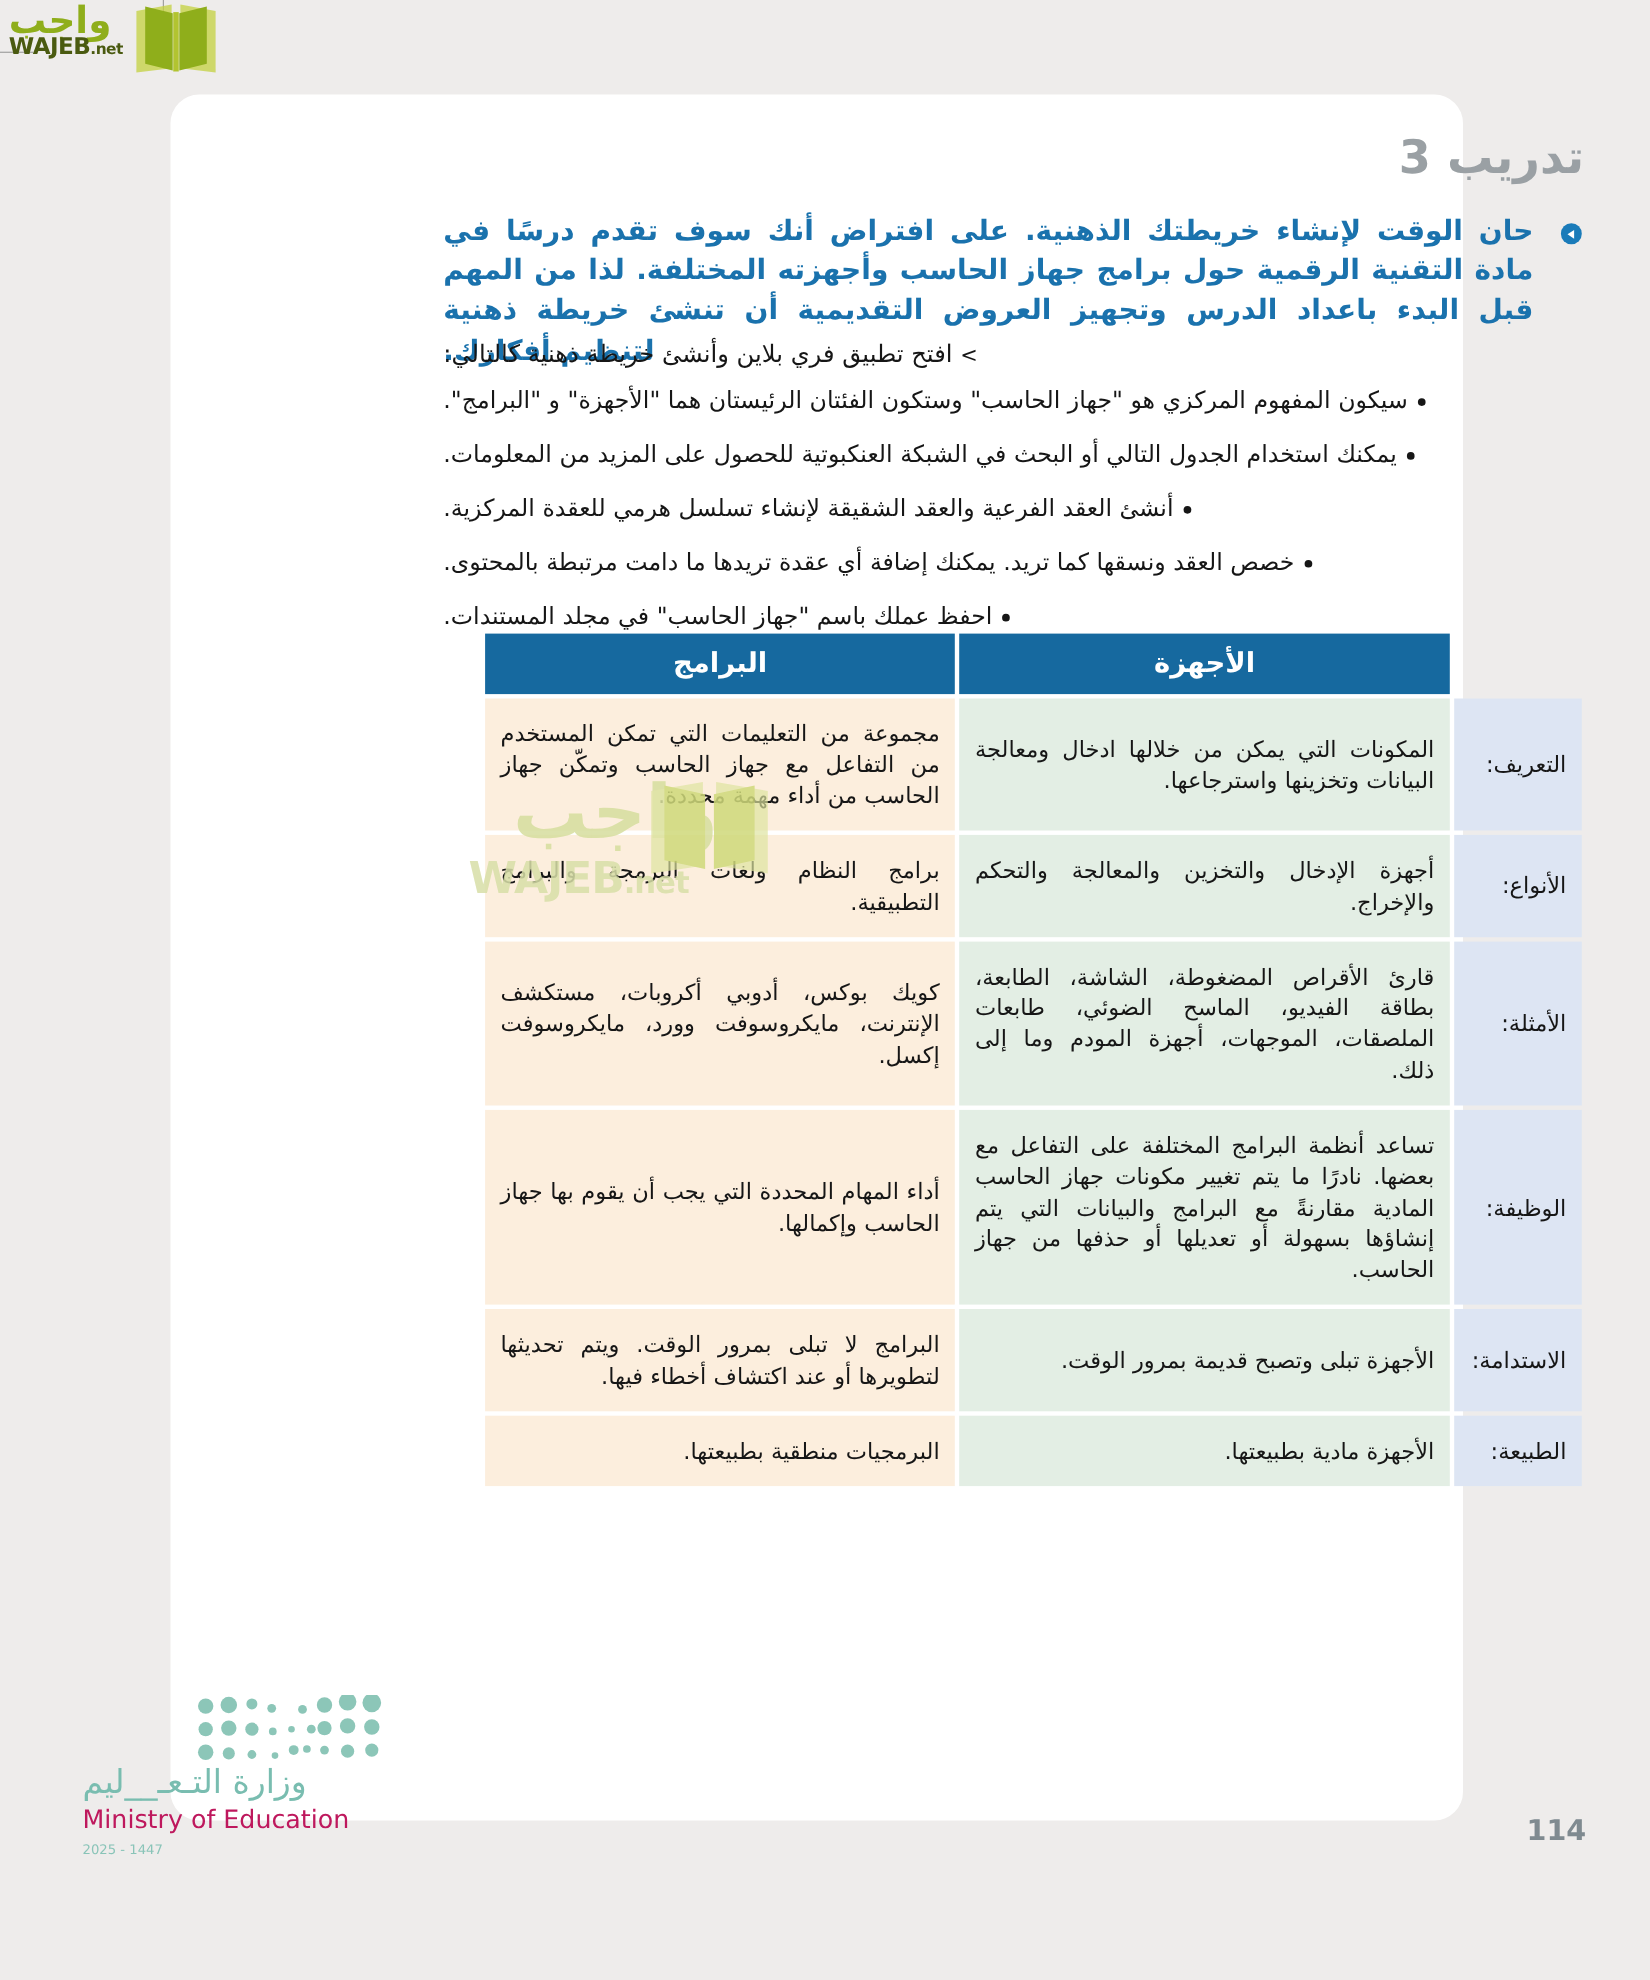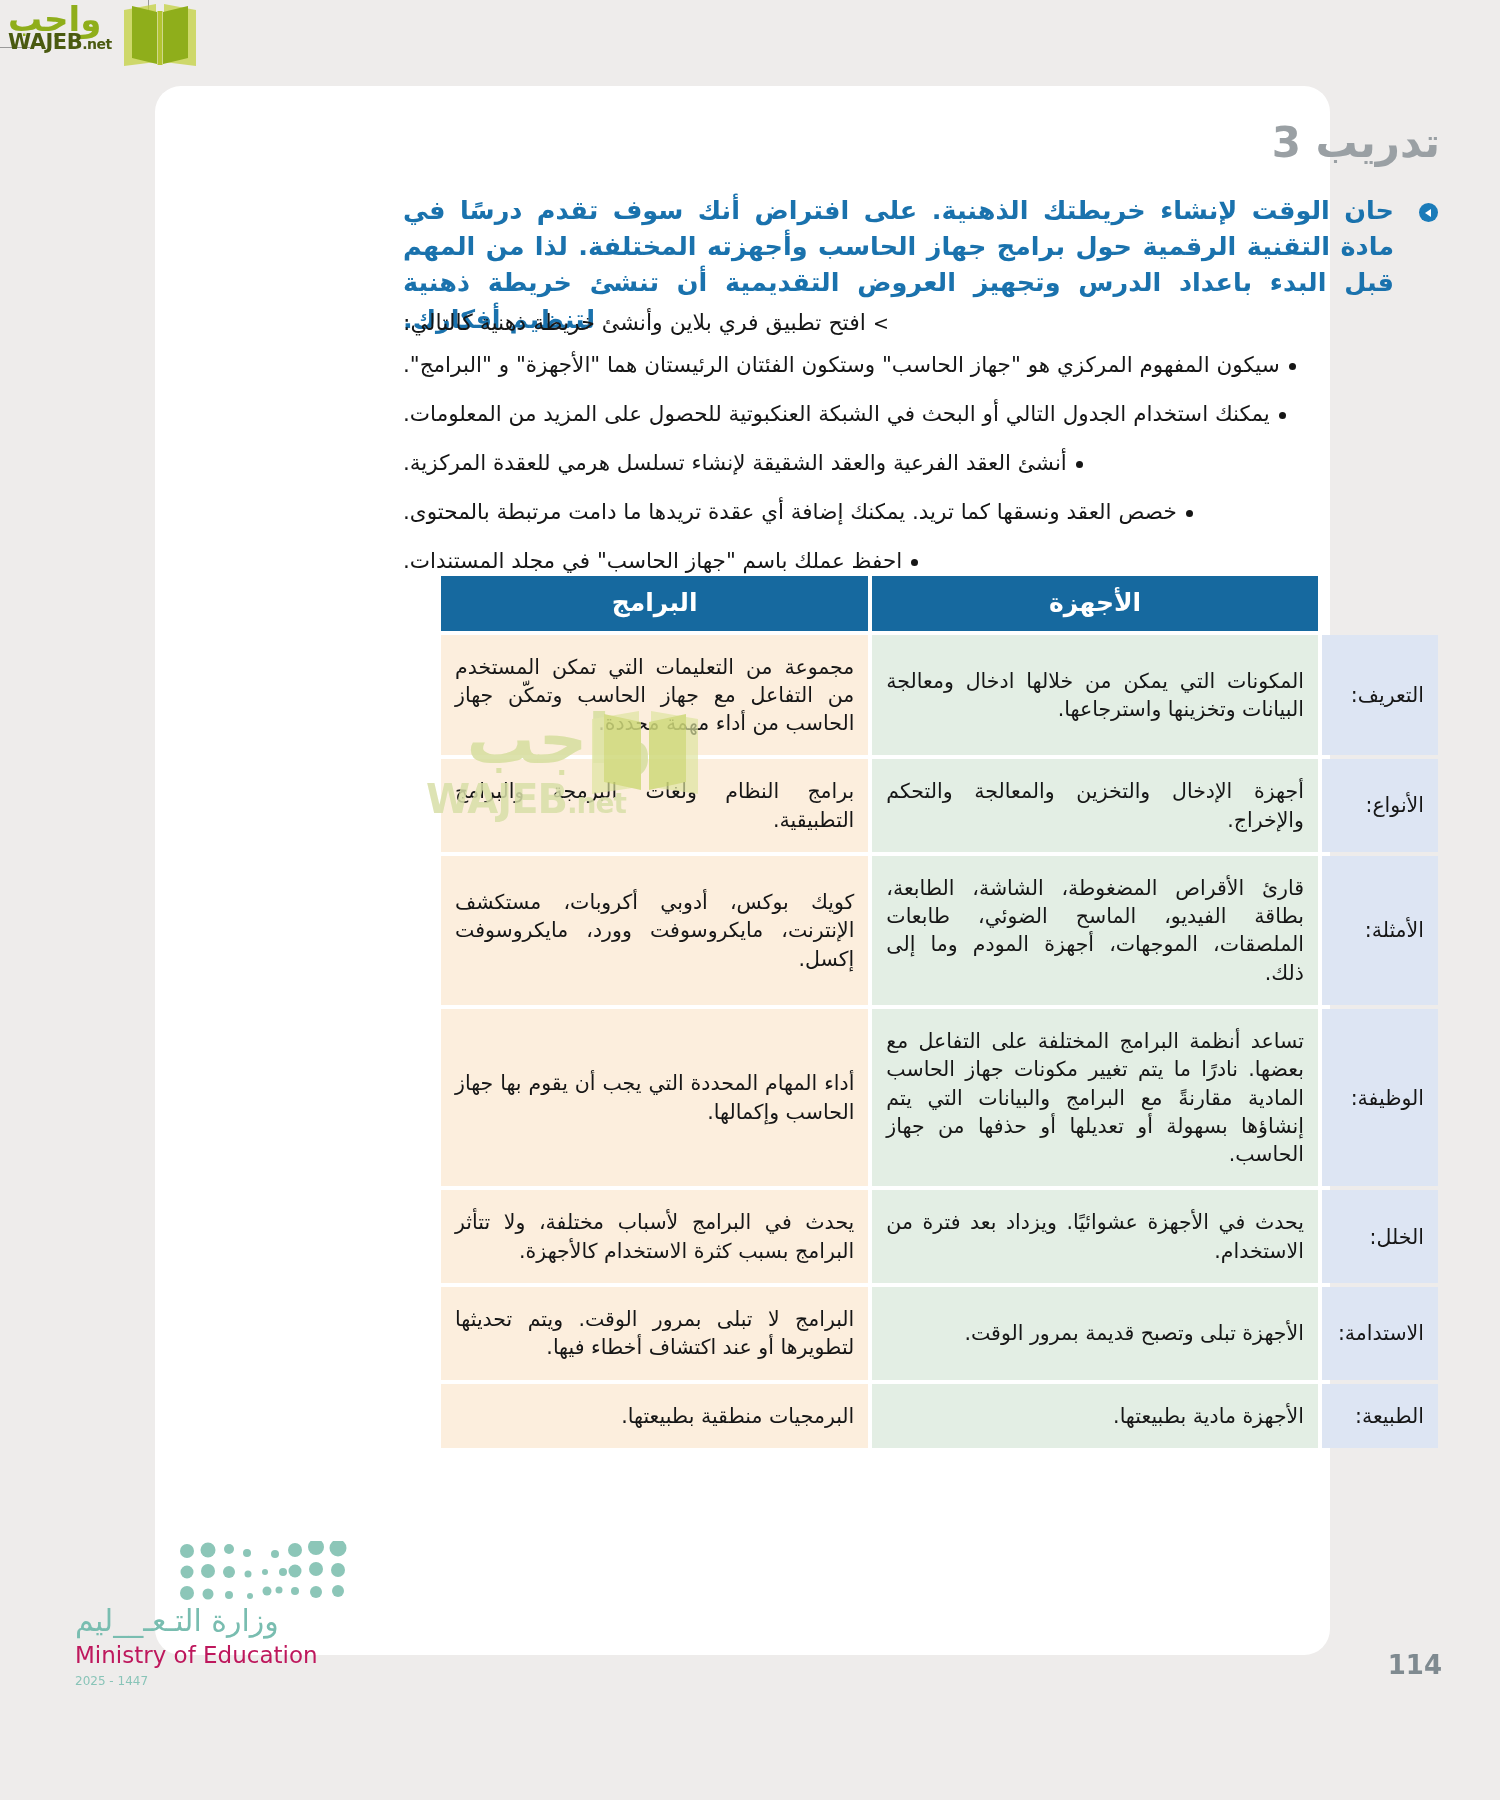--- a/index.html
+++ b/index.html
@@ -355,25 +355,20 @@
     </tr>
     <tr>
       <td class="col-label">الأمثلة:</td>
       <td class="col-hw">قارئ الأقراص المضغوطة، الشاشة، الطابعة، بطاقة الفيديو، الماسح الضوئي، طابعات الملصقات، الموجهات، أجهزة المودم وما إلى ذلك.</td>
       <td class="col-sw">كويك بوكس، أدوبي أكروبات، مستكشف الإنترنت، مايكروسوفت وورد، مايكروسوفت إكسل.</td>
     </tr>
     <tr>
       <td class="col-label">الوظيفة:</td>
       <td class="col-hw">تساعد أنظمة البرامج المختلفة على التفاعل مع بعضها. نادرًا ما يتم تغيير مكونات جهاز الحاسب المادية مقارنةً مع البرامج والبيانات التي يتم إنشاؤها بسهولة أو تعديلها أو حذفها من جهاز الحاسب.</td>
       <td class="col-sw">أداء المهام المحددة التي يجب أن يقوم بها جهاز الحاسب وإكمالها.</td>
-    </tr>
-    <tr>
-      <td class="col-label">الخلل:</td>
-      <td class="col-hw">يحدث في الأجهزة عشوائيًا. ويزداد بعد فترة من الاستخدام.</td>
-      <td class="col-sw">يحدث في البرامج لأسباب مختلفة، ولا تتأثر البرامج بسبب كثرة الاستخدام كالأجهزة.</td>
     </tr>
     <tr>
       <td class="col-label">الاستدامة:</td>
       <td class="col-hw">الأجهزة تبلى وتصبح قديمة بمرور الوقت.</td>
       <td class="col-sw">البرامج لا تبلى بمرور الوقت. ويتم تحديثها لتطويرها أو عند اكتشاف أخطاء فيها.</td>
     </tr>
     <tr>
       <td class="col-label">الطبيعة:</td>
       <td class="col-hw">الأجهزة مادية بطبيعتها.</td>
       <td class="col-sw">البرمجيات منطقية بطبيعتها.</td>

